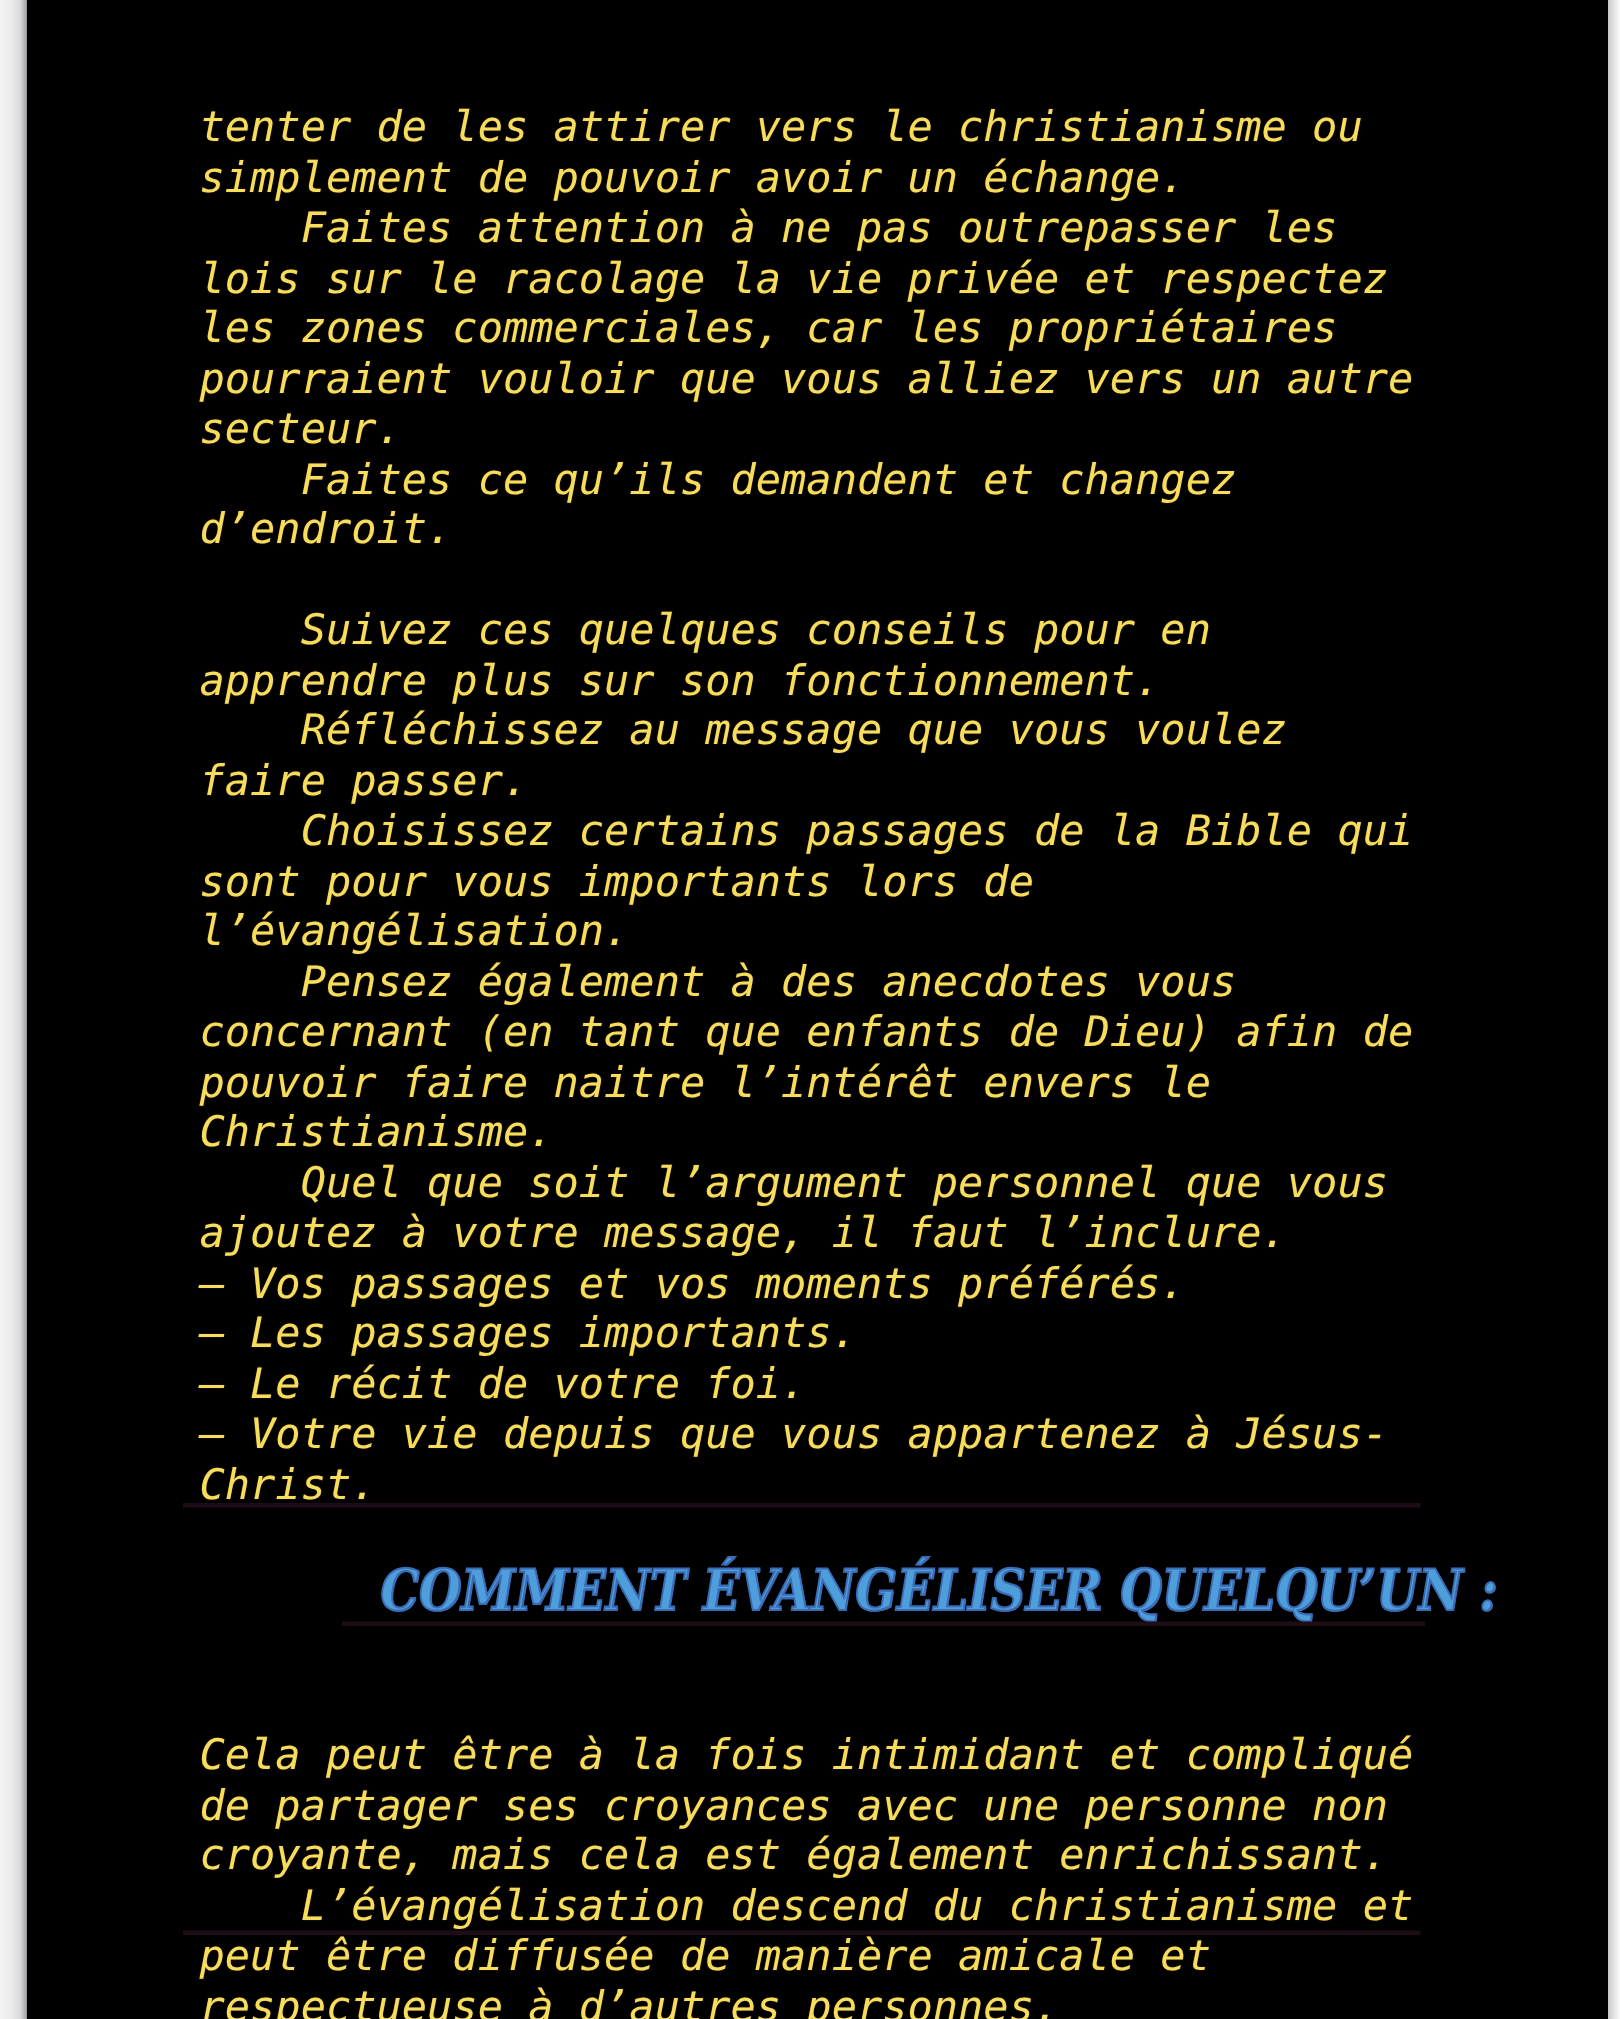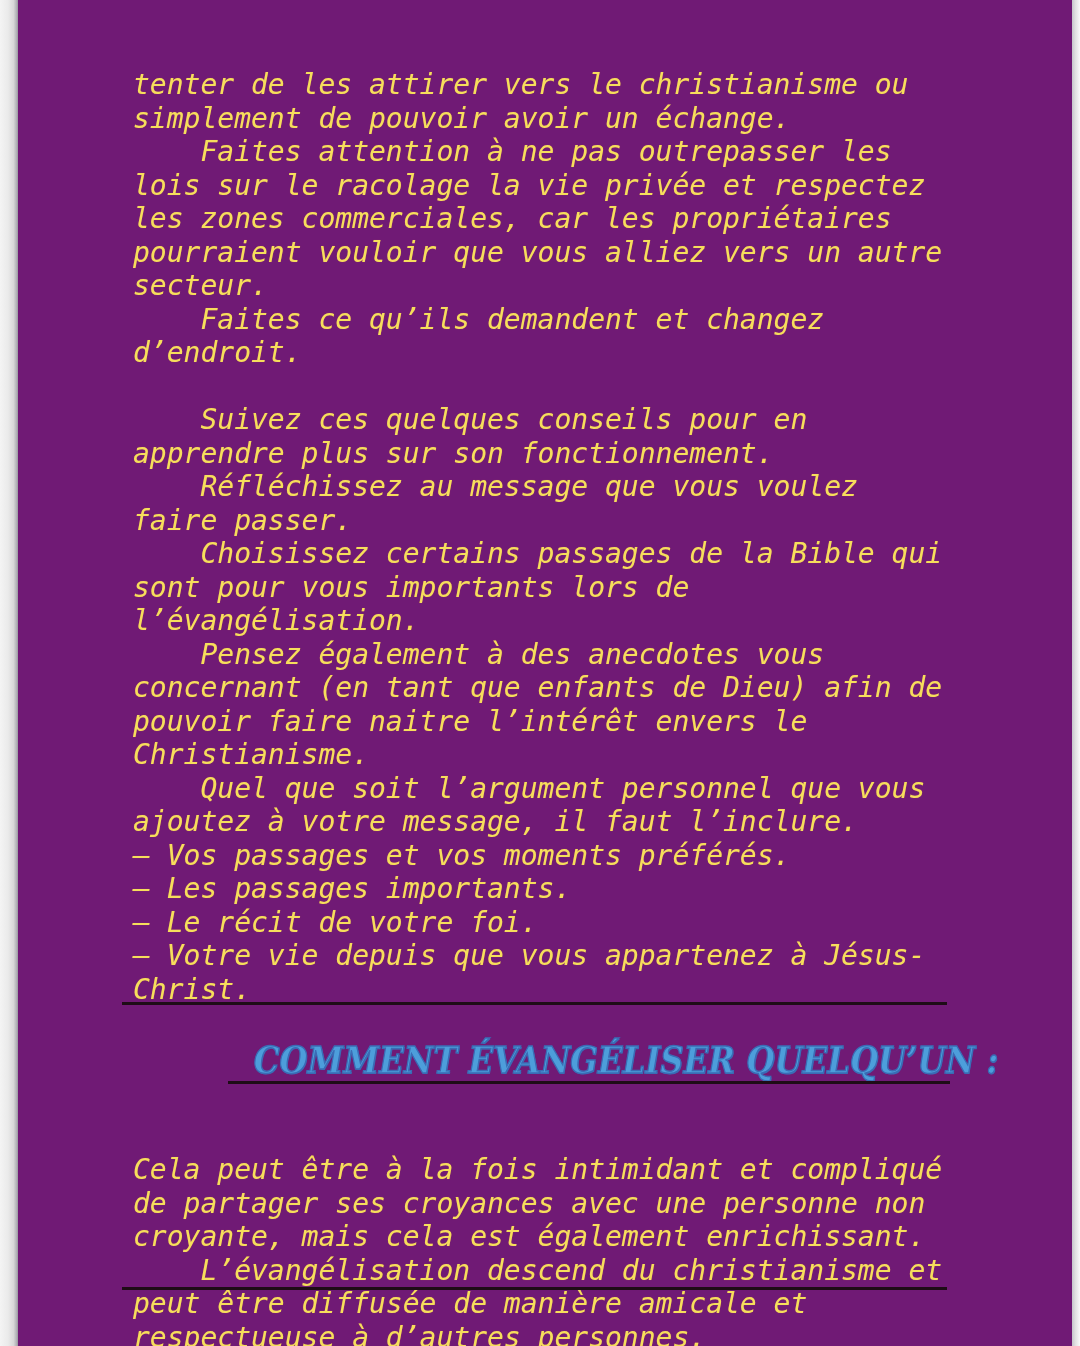--- a/index.html
+++ b/index.html
@@ -16,21 +16,21 @@
     left: 0; width: 18px;
     background: linear-gradient(90deg, #f4f4f4 0%, #eaeaea 45%, #d8d8d8 75%, #a8a8ae 96%, #8f8f96 100%);
   }
   .edge-right {
     right: 0; width: 8px;
     background: linear-gradient(270deg, #fafafa 0%, #e2e2e2 55%, #c6c6cb 100%);
   }
   .page {
     position: absolute;
     left: 18px; right: 8px; top: 0; bottom: 0;
-    background: #701a75;
+    background: #000000;
     padding-left: 48px;
   }
   .body-text {
     position: absolute;
     left: 115px;
     color: #F6DE5C;
     font-family: "DejaVu Sans Mono", monospace;
     font-style: italic;
     font-size: 28px;
     line-height: 33.5px;

